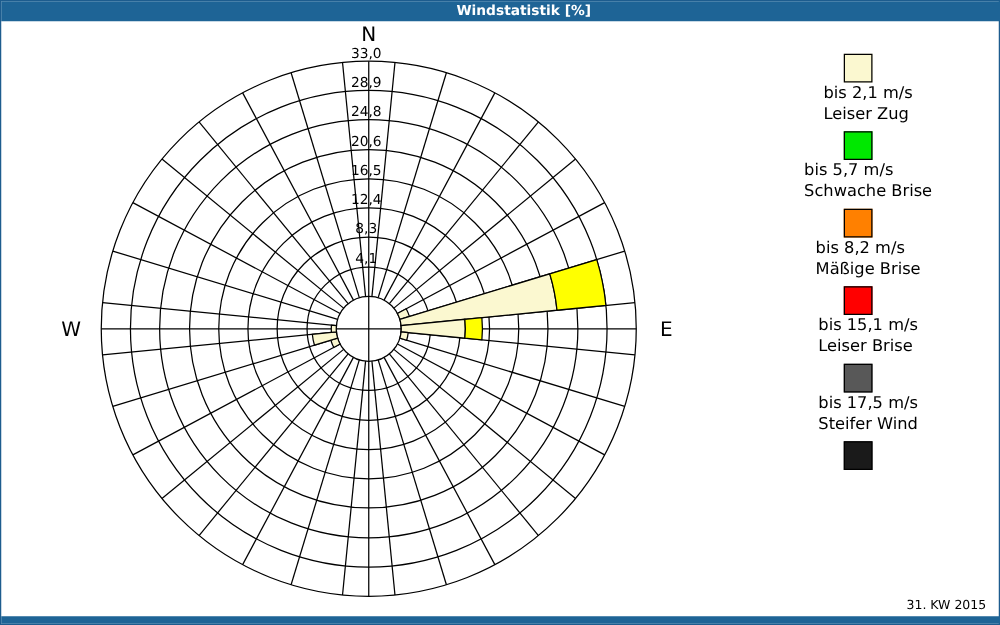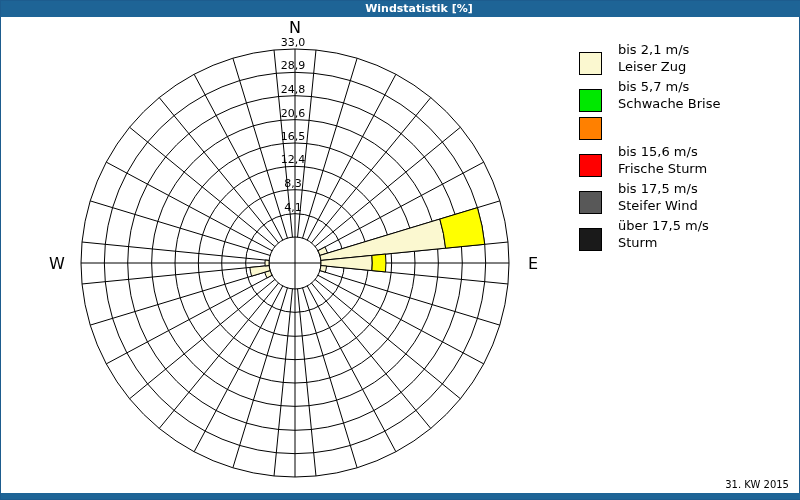--- a/index.html
+++ b/index.html
@@ -45,22 +45,23 @@
     width:560px;height:478px;
   }
   
   #legend{
     position:absolute;
     left:578px;top:40px;
     width:215px;
   }
   .legend-row{
     display:flex;
-    align-items:flex-end;
+    align-items:center;
     margin-bottom:3px;
+    flex-direction:column;
   }
   .swatch{
     width:23px;height:23px;
     border:1px solid #000000;
     box-sizing:border-box;
     flex:0 0 auto;
     margin-top:2px;
   }
   .legend-text{
     margin-left:16px;
@@ -178,40 +179,40 @@
       </div>
       <div class="legend-row">
         <div class="swatch" style="background: rgb(0, 232, 0);"></div>
         <div class="legend-text">
           <span class="l1">bis 5,7 m/s</span>
           <span class="l2">Schwache Brise</span>
         </div>
       </div>
       <div class="legend-row">
         <div class="swatch" style="background: rgb(255, 128, 0);"></div>
+        <div class="legend-text">
+          <span class="l1">bis 8,2 m/s</span>
+          <span class="l2">Mäßige Brise</span>
+        </div>
       </div>
       <div class="legend-row">
         <div class="swatch" style="background: rgb(255, 0, 0);"></div>
         <div class="legend-text">
-          <span class="l1">bis 15,6 m/s</span>
-          <span class="l2">Frische Sturm</span>
+          <span class="l1">bis 15,1 m/s</span>
+          <span class="l2">Leiser Brise</span>
         </div>
       </div>
       <div class="legend-row">
         <div class="swatch" style="background: rgb(88, 88, 88);"></div>
         <div class="legend-text">
           <span class="l1">bis 17,5 m/s</span>
           <span class="l2">Steifer Wind</span>
         </div>
       </div>
       <div class="legend-row">
         <div class="swatch" style="background: rgb(26, 26, 26);"></div>
-        <div class="legend-text">
-          <span class="l1">über 17,5 m/s</span>
-          <span class="l2">Sturm</span>
-        </div>
       </div>
     </div>
 
   <div id="footnote">31. KW 2015</div>
 
   <div id="bottombar"></div>
 </div>
 
 </body></html>

